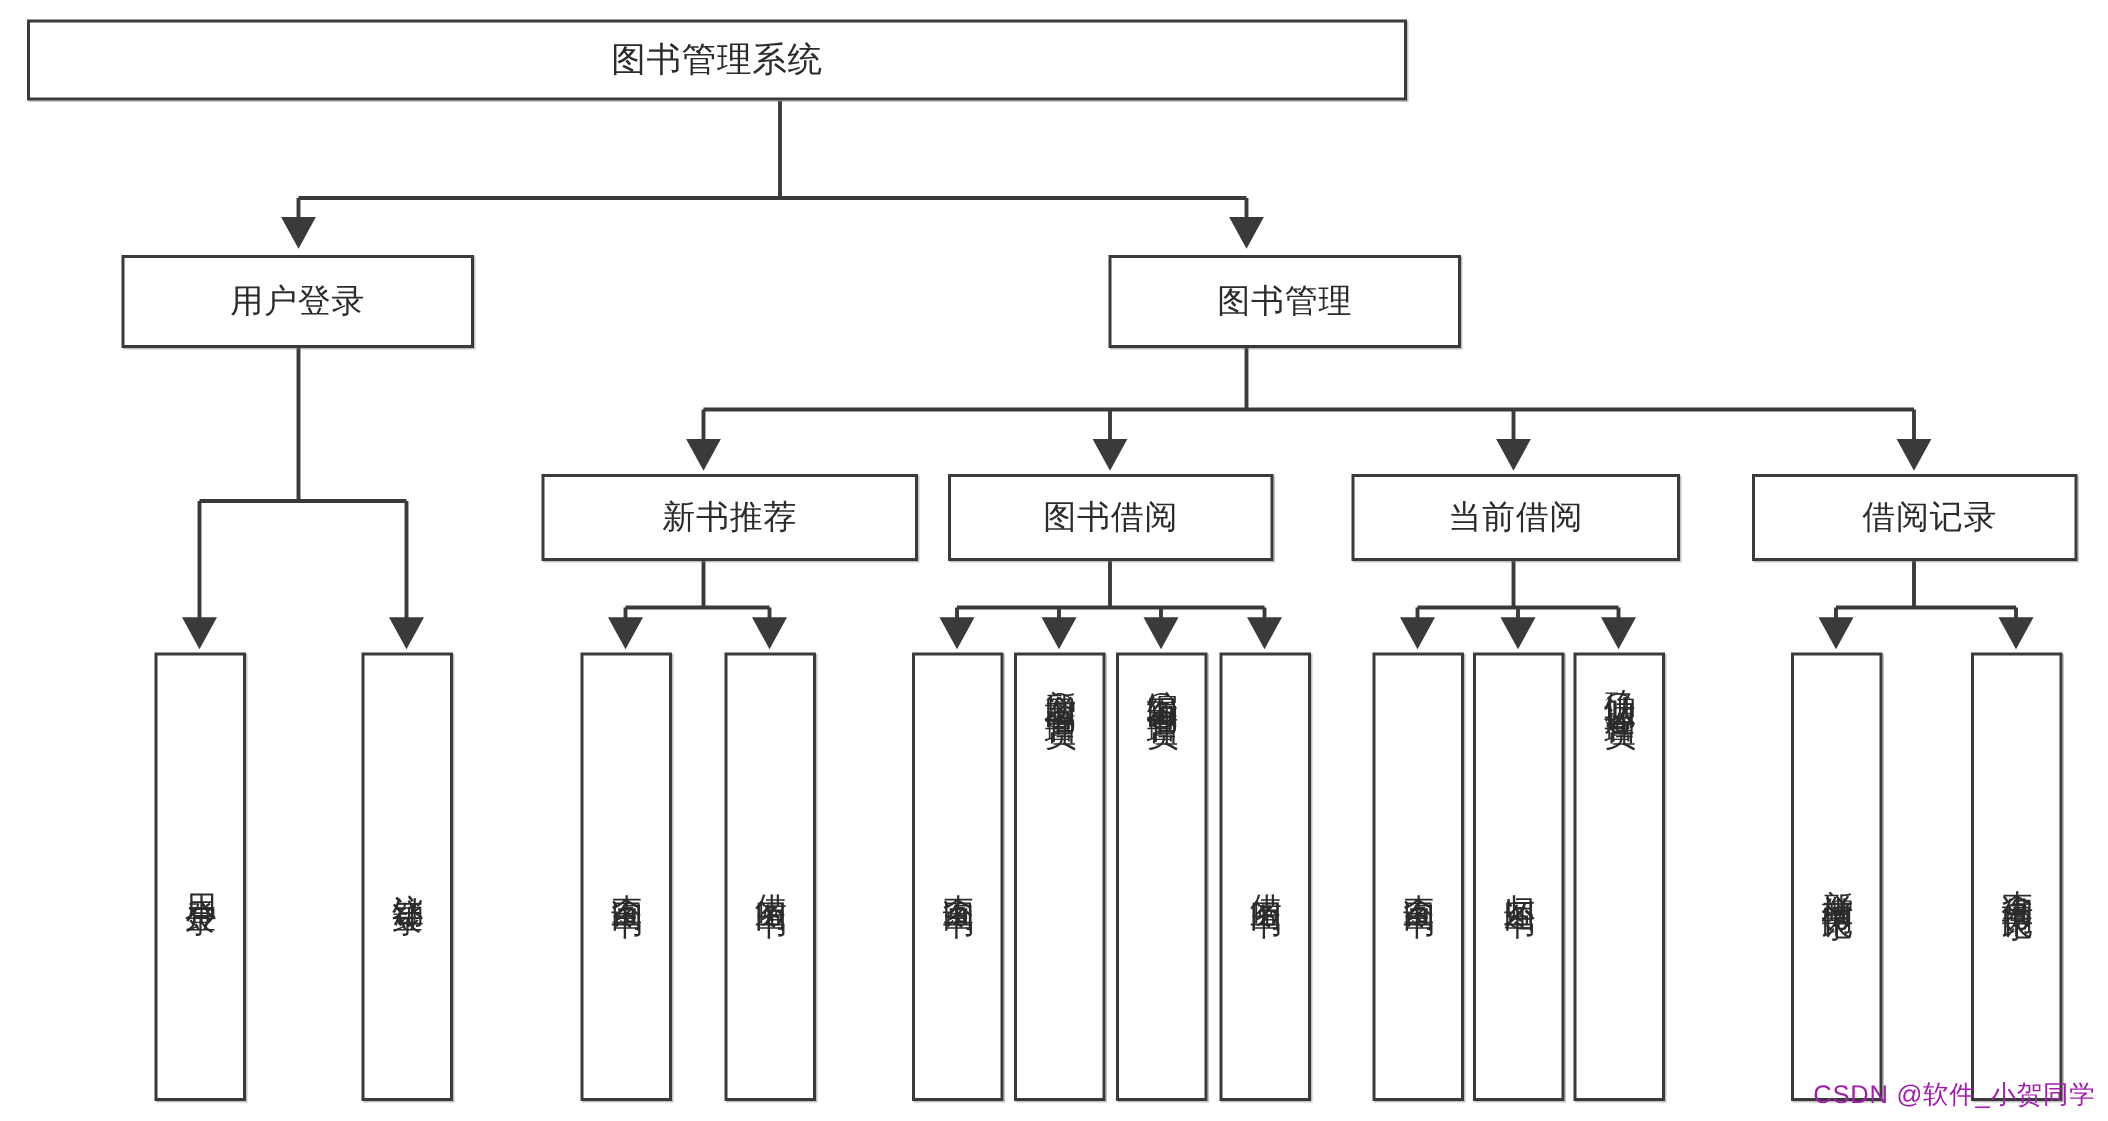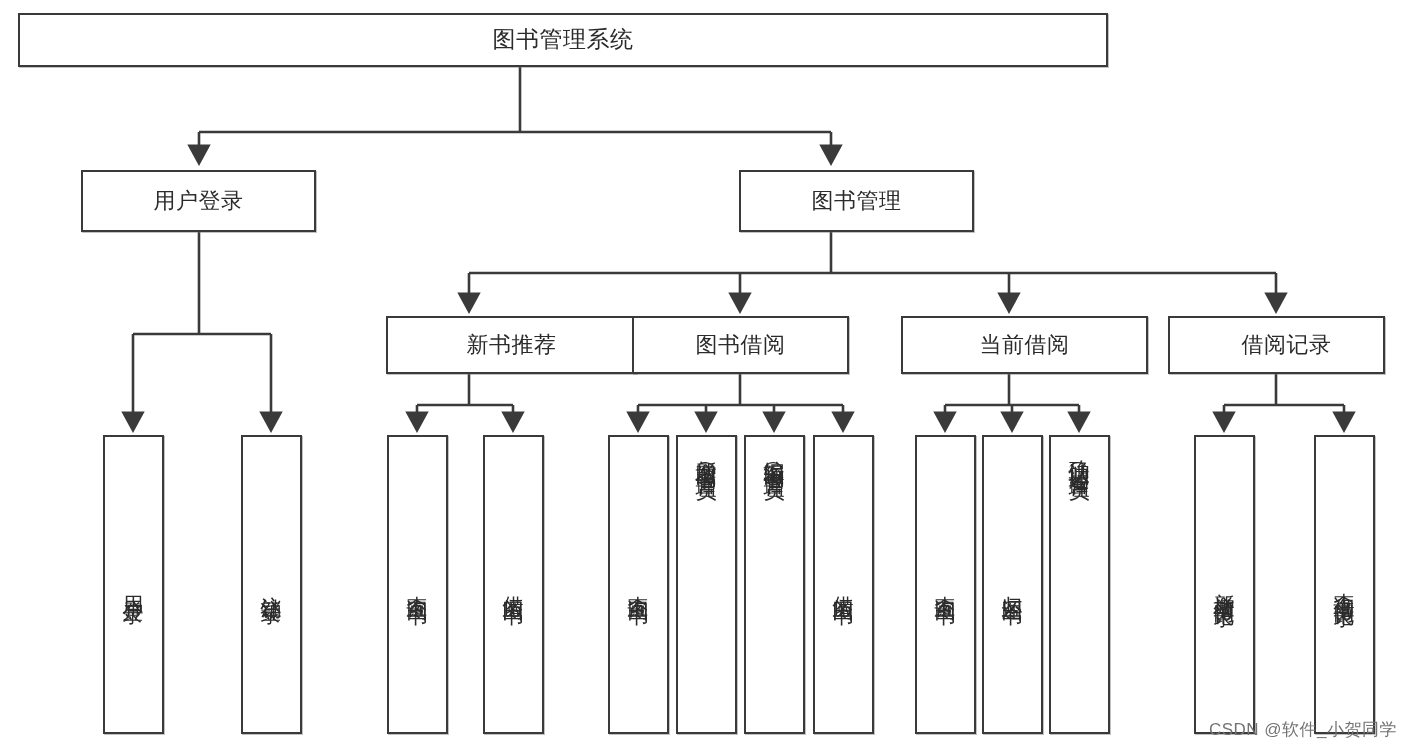--- a/index.html
+++ b/index.html
@@ -68,21 +68,21 @@
   
   .node.vert.mid {
     align-items: center;
     padding-top: 0;
   }
   #watermark {
     position: absolute;
     right: 8px;
     bottom: 6px;
     font-size: 17px;
-    color: #737373;
+    color: #a21caf;
     letter-spacing: 0.5px;
     white-space: nowrap;
     user-select: none;
   }
 </style>
 </head>
 <body>
 
 <div id="diagram-canvas">
 
@@ -129,38 +129,38 @@
       <path d="M 1012 405 L 1012 429" marker-end="url(#arrow)"></path>
       <path d="M 1079 405 L 1079 429" marker-end="url(#arrow)"></path>
 
       <path d="M 1276 374 L 1276 405"></path>
       <path d="M 1224 405 L 1344 405"></path>
       <path d="M 1224 405 L 1224 429" marker-end="url(#arrow)"></path>
       <path d="M 1344 405 L 1344 429" marker-end="url(#arrow)"></path>
     </g>
   </svg>
 
-  <div class="node horiz root" style="left:18px; top:13px; width:1090px; height:54px;">
+  <div class="node horiz root" style="left:18px; top:13px; width:920px; height:54px;">
     <span class="node-label">图书管理系统</span>
   </div>
 
   <div class="node horiz" style="left:81px; top:170px; width:235px; height:62px;">
     <span class="node-label">用户登录</span>
   </div>
   <div class="node horiz" style="left:711px; top:170px; width:235px; height:62px;margin-left:28px;">
     <span class="node-label">图书管理</span>
   </div>
 
-  <div class="node horiz" style="left:361px; top:316px; width:251px; height:58px;margin-left:25px;">
+  <div class="node horiz" style="left:361px; top:316px; width:251px; height:58px;">
     <span class="node-label">新书推荐</span>
   </div>
   <div class="node horiz" style="left:632px; top:316px; width:217px; height:58px;align-items:center;">
     <span class="node-label">图书借阅</span>
   </div>
-  <div class="node horiz" style="left:901px; top:316px; width:247px; height:58px;">
+  <div class="node horiz" style="left:901px; top:316px; width:219px; height:58px;">
     <span class="node-label">当前借阅</span>
   </div>
   <div class="node horiz" style="left:1168px; top:316px; width:217px; height:58px;padding-left:20px;">
     <span class="node-label">借阅记录</span>
   </div>
 
   <div class="node vert mid" style="left:103px; top:435px; width:61px; height:299px;">
     <span class="node-label">用户登录</span>
   </div>
   <div class="node vert mid" style="left:241px; top:435px; width:61px; height:299px;">

